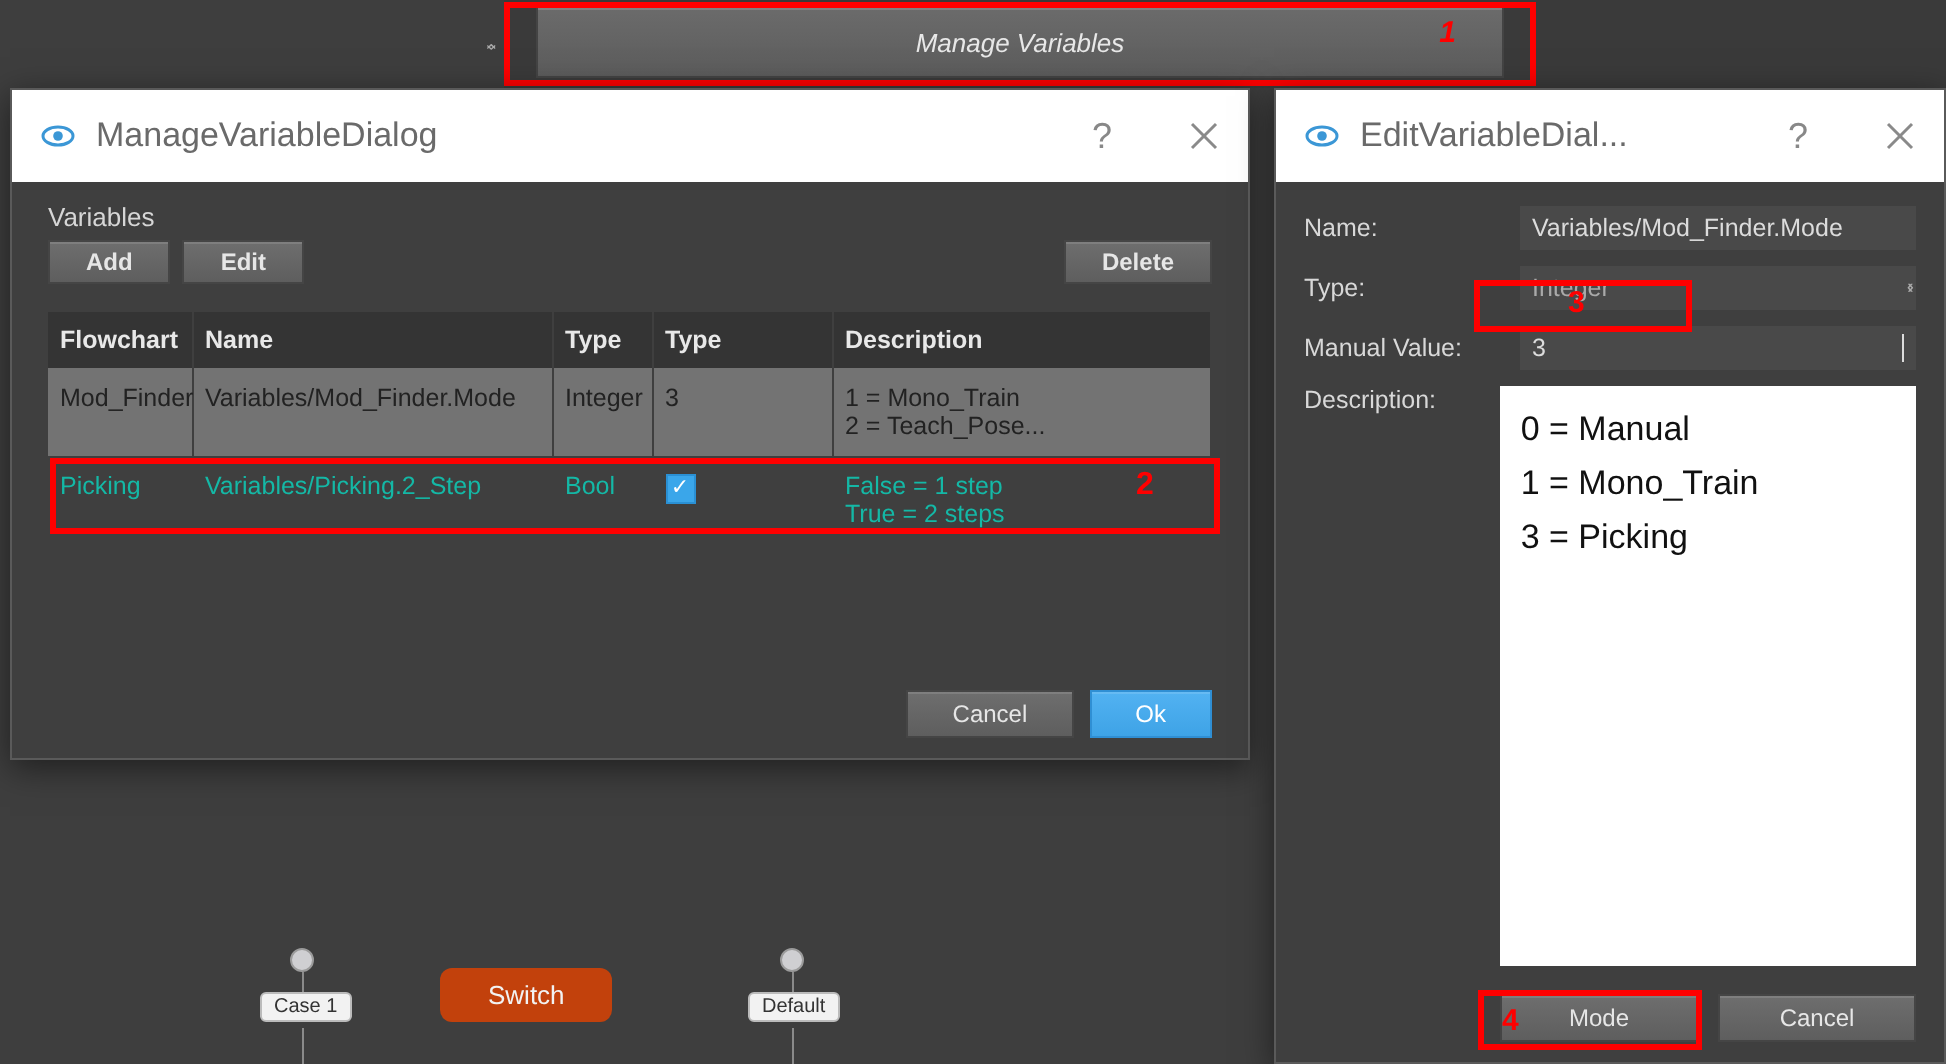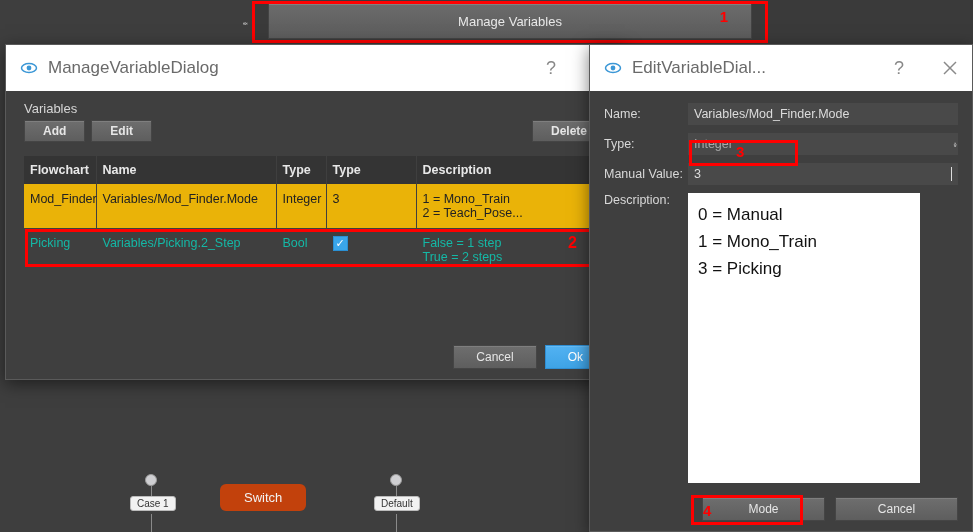--- a/index.html
+++ b/index.html
@@ -2,21 +2,21 @@
 <html><head>
   <meta charset="utf-8">
   <style>
     * { margin: 0; padding: 0; box-sizing: border-box; }
     body { background: #3a3a3a; font-family: "Segoe UI", Arial, sans-serif; width: 973px; height: 532px; overflow: hidden; position: relative; font-size: 13px; }
     
     
     .top-bar { height: 44px; background: #3a3a3a; display: flex; align-items: stretch; }
     .top-bar-left { width: 252px; background: #3e3e3e; position:relative;}
     .top-bar-left::after{content:"‹›"; color:#aaa; position:absolute; right:6px; top:50%; transform:translateY(-50%) rotate(90deg); font-size:10px; letter-spacing:-3px;}
-    .manage-var-wrap { flex: 1; position: relative; padding:3px 16px;}
+    .manage-var-wrap { flex: 1; position: relative; padding:3px 16px;font-style:italic;}
     .manage-var-btn { background: linear-gradient(#6b6b6b,#5c5c5c); border: 1px solid #444; height: 36px; display:flex;align-items:center;justify-content:center; color: #e8e8e8; font-size: 13px; position: relative; box-shadow: inset 0 1px rgba(255,255,255,.15);}
     .annot-box-1 { position: absolute; top: 1px; left: 0; right: 0; bottom:1px; border: 3px solid red; }
     .annot-1 { position:absolute; color: red; font-weight:bold; font-size:15px; right: 40px; top:8px;}
     .top-bar-right { width: 205px; }
 
     
     .lower-strip { position:absolute; left:0; right:0; top:44px; bottom:0; background:#3e3e3e;}
     .flowchart-zone { position:absolute; left:90px; top:430px; width:450px; height:90px; }
     .flow-node { position:absolute; background:#c2410c; color:#f2f2f2; border-radius:6px; font-size:13px; padding:6px 24px;}
     .flow-switch { left:130px; top:10px;}
@@ -36,37 +36,37 @@
     .dlg-close svg{width:16px;height:16px; stroke:#8a8a8a; stroke-width:1.5;}
     .dlg-body{padding:10px 18px; color:#d6d6d6;}
     .vars-label{font-size:13px; color:#d6d6d6; margin-bottom:4px;}
     .btn-row{display:flex; gap:6px;font-weight:bold;}
     .btn{background:linear-gradient(#6e6e6e,#5e5e5e); border:1px solid #454545; color:#e6e6e6; height:24px; padding:0 22px; font-size:12px; display:inline-flex; align-items:center; justify-content:center; cursor:pointer; box-shadow: inset 0 1px rgba(255,255,255,.12);}
     .btn.small{height:22px;padding:0 18px;}
     .btn-row .spacer{flex:1;}
     .tbl{margin-top:14px; width:100%; border-collapse:collapse; table-layout:fixed;}
     .tbl th{background:#343434; color:#e8e8e8; font-weight:bold; font-size:12.5px; padding:7px 6px; text-align:left; border-right:1px solid #3f3f3f;}
     .tbl td{padding:8px 6px; font-size:12.5px; border-right:1px solid #3f3f3f; vertical-align:top;}
-    .tbl tr.row-sel td{ background:#eab308; color:#222;}
+    .tbl tr.row-sel td{ background:#737373; color:#222;}
     .tbl tr.row td{ color:#14b8a6;}
     .col-flow{width:72px;}
     .col-name{width:180px;}
     .col-type{width:50px;}
     .col-val{width:90px;}
     .chk{width:15px;height:15px;background:#3aa6ea;border:1px solid #2a90d4;display:inline-flex;align-items:center;justify-content:center;}
     .chk::after{content:"✓";color:#fff;font-size:11px;line-height:1;}
     .annot-box-2{ position:absolute; border:3px solid red; left:19px; top:184px; width:585px; height:38px;}
     .annot-2{position:absolute; color:red; font-weight:bold; font-size:16px; left:540px; top:2px;}
     .dlg-footer{position:absolute; bottom:10px; right:18px; display:flex; gap:8px;}
     .btn.primary{background:linear-gradient(#52b2f2,#3ea3e6); border:1px solid #2f8fd4; color:#fff;}
 
     
-    .edit-dialog{ right:0; top:44px; width:384px; height:488px;}
+    .edit-dialog{ right:0; top:44px; width:336px; height:488px;}
     .edit-body{padding:12px 14px; color:#d6d6d6; font-size:13px;}
-    .form-row{display:flex; align-items:center; margin-bottom:8px; gap:0;}
+    .form-row{display:flex; align-items:center; margin-bottom:8px; gap:24px;}
     .form-row .lbl{width:84px; color:#d8d8d8; font-size:12.5px;}
     .form-val{flex:1; background:#494949; height:22px; padding:0 6px; color:#dcdcdc; font-size:12.5px; display:flex; align-items:center;}
     .form-val.ro{color:#a9a9a9;}
     .type-row{position:relative;}
     .type-arrows{position:absolute;right:4px;top:50%;transform:translateY(-50%); color:#aaa; font-size:10px; letter-spacing:-3px;}
     .desc-area{ background:#fff; color:#111; font-size:17px; padding:8px 10px; width:232px; height:290px; line-height:1.6;}
     .annot-box-3{ position:absolute; left:99px; top:95px; width:109px; height:26px; border:3px solid red;}
     .annot-3{position:absolute; left:146px; top:98px; color:red; font-weight:bold; font-size:15px;}
     .edit-footer{position:absolute; bottom:10px; left:14px; right:14px; display:flex; gap:10px;}
     .edit-footer .btn{flex:1; height:24px;}

